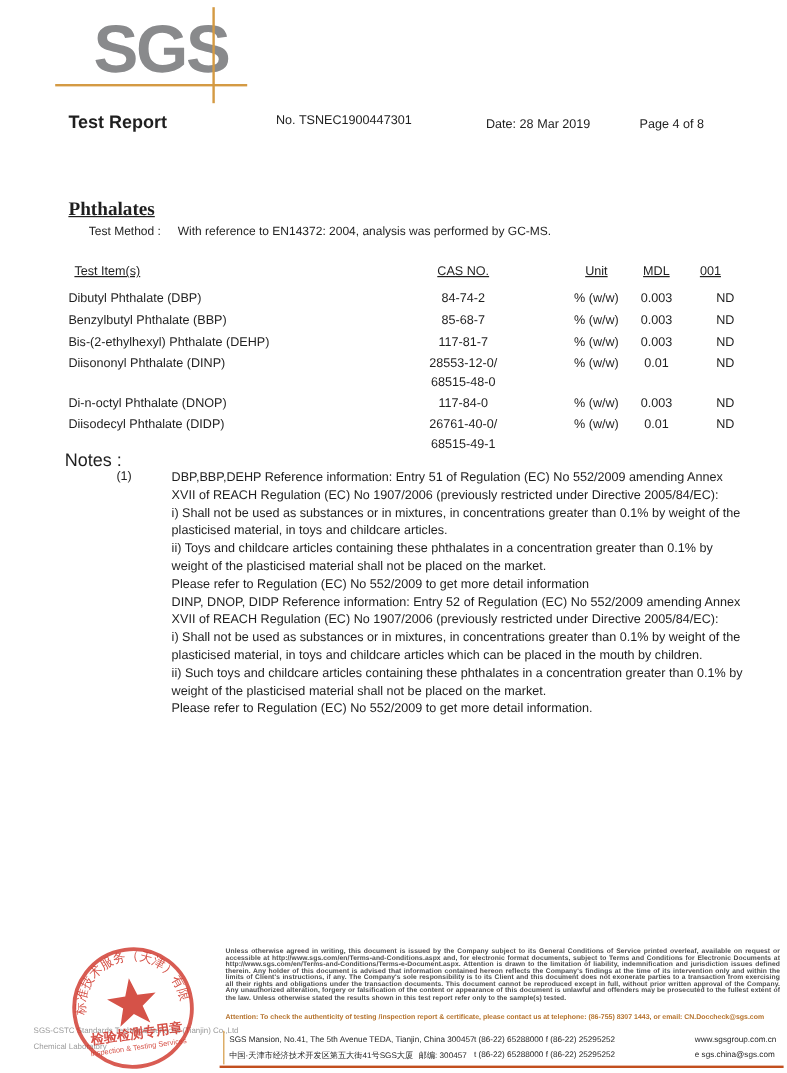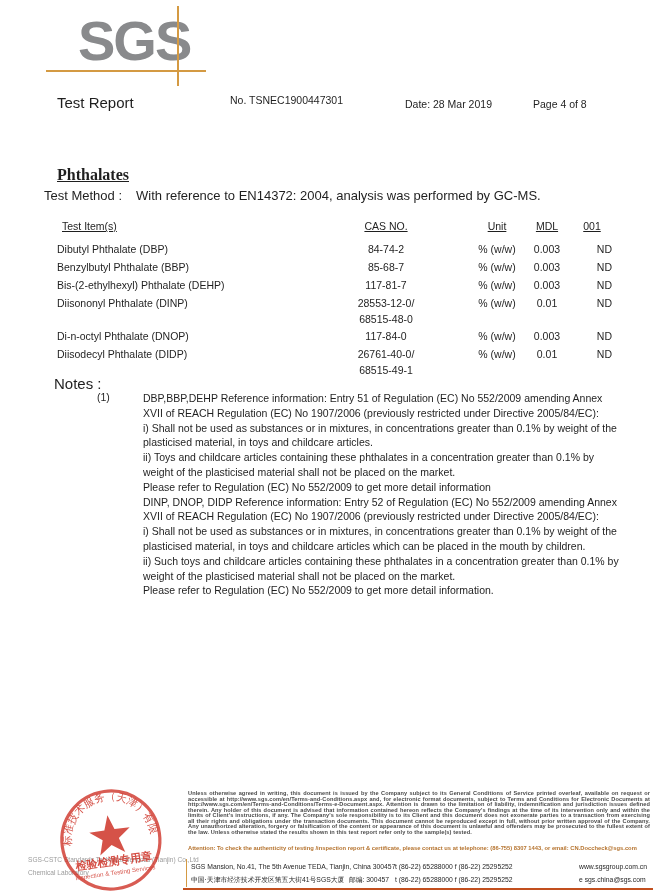--- a/index.html
+++ b/index.html
@@ -7,29 +7,29 @@
     font-family:"Liberation Sans", sans-serif; color:#1f1f1f; }
   .page { position:relative; width:656px; height:894px; background:#fff; }
 
   
   .logo-text { position:absolute; left:78px; top:11px; font-size:56px; font-weight:bold;
     color:#898a8c; letter-spacing:-2px; line-height:60px; }
   .logo-hline { position:absolute; left:46px; top:70px; width:160px; height:2px; background:#d49a43; }
   .logo-vline { position:absolute; left:177px; top:6px; width:2px; height:80px; background:#d49a43; }
 
   .title-row { position:absolute; left:0; top:94px; width:656px; height:18px; }
-  .doc-title { position:absolute; left:57px; top:0; font-size:15px; font-weight:normal; }
+  .doc-title { position:absolute; left:57px; top:0; font-size:15px; font-weight:bold; }
   .meta-no   { position:absolute; left:230px; top:0; font-size:10.5px; }
   .meta-date { position:absolute; left:405px; top:4px; font-size:10.5px; }
   .meta-page { position:absolute; left:533px; top:4px; font-size:10.5px; }
 
   
   .sec-title { position:absolute; left:57px; top:166px; font-size:16px; font-weight:bold;
     text-decoration:underline;font-family:Liberation Serif, serif; }
-  .test-method { position:absolute; left:44px; top:188px; font-size:13px; white-space:nowrap;text-align:center; }
+  .test-method { position:absolute; left:74px; top:188px; font-size:10px; white-space:nowrap;text-align:center; }
   .test-method .lbl { margin-right:14px; }
 
   
   .tbl { position:absolute; left:57px; top:220px; width:583px; font-size:10.5px; }
   .th-row { position:relative; height:20px; }
   .th { text-decoration:underline; position:absolute; top:0; }
   .th-item { left:5px; }
   .th-cas  { left:270px; width:118px; text-align:center; }
   .th-unit { left:408px; width:64px; text-align:center; }
   .th-mdl  { left:468px; width:44px; text-align:center; }

